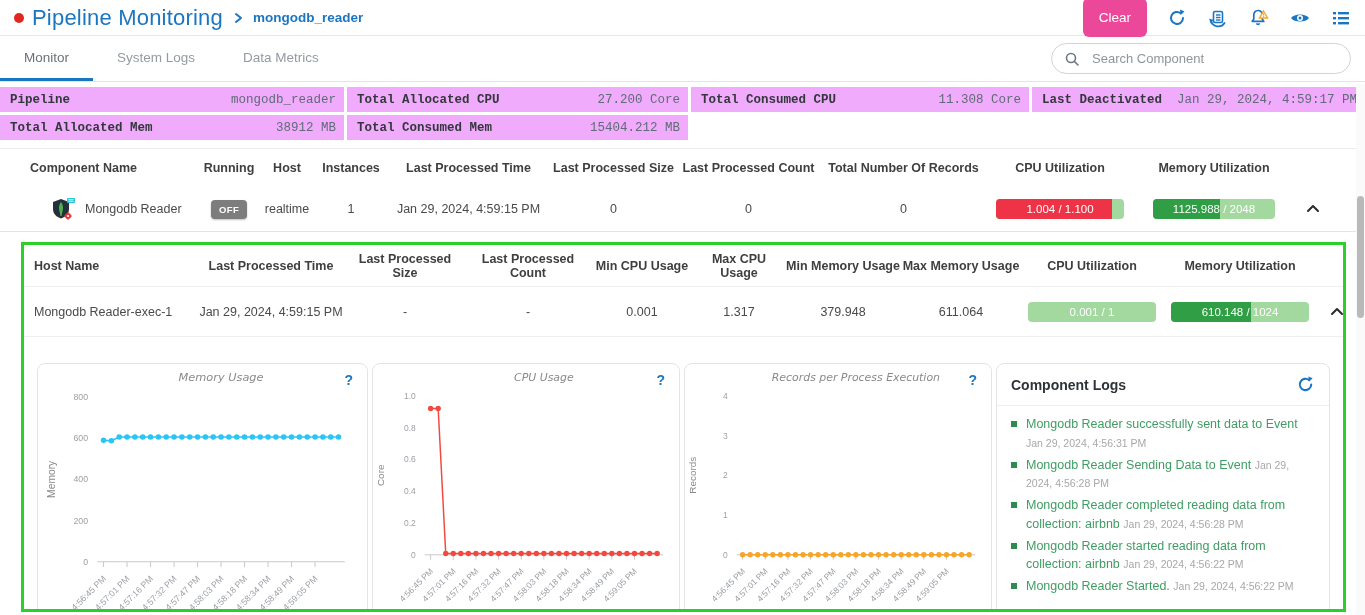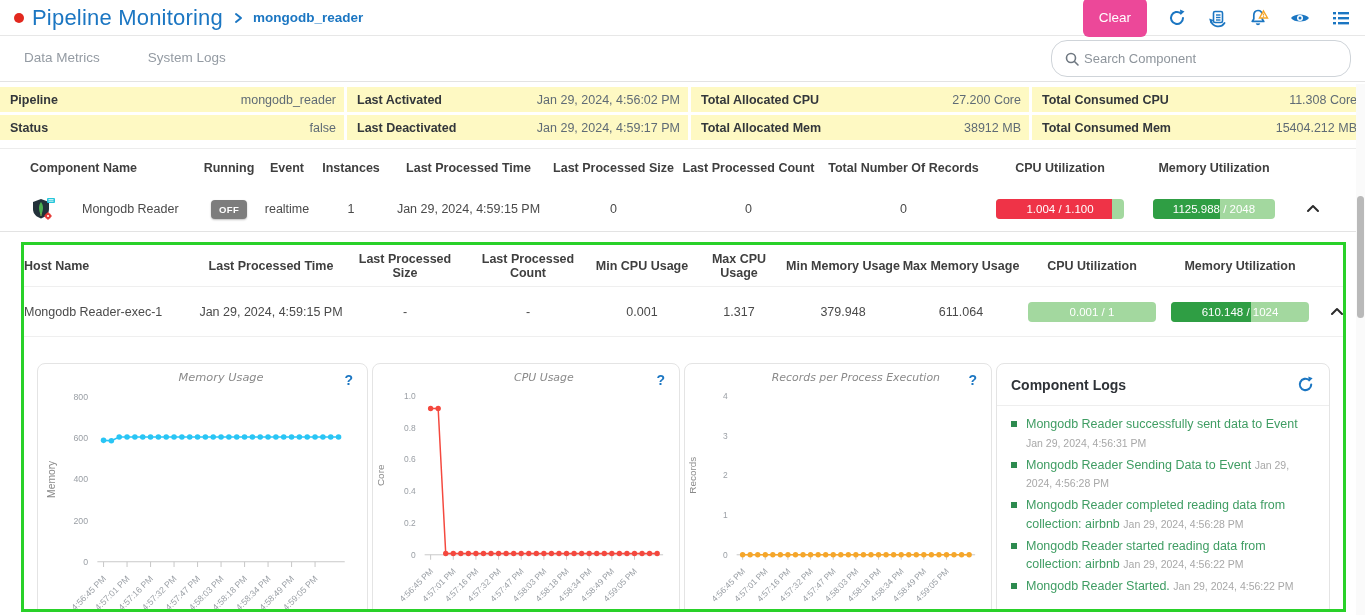--- a/index.html
+++ b/index.html
@@ -16,58 +16,58 @@
   .btn-clear{background:#ec4899;color:#fff;border:none;border-radius:6px;
     font-size:13.5px;padding:12px 16px;cursor:pointer;font-family:inherit;}
   .icon{display:inline-flex;align-items:center;justify-content:center;cursor:pointer;}
   
   .tabbar{height:46px;display:flex;align-items:center;justify-content:space-between;
     border-bottom:1px solid #e3e3e3;padding-right:14px;}
   .tabs{display:flex;height:100%;}
   .tab{padding:0 24px;display:flex;align-items:center;font-size:13.5px;color:#949ba3;
     cursor:pointer;border-bottom:3px solid transparent;}
   .tab.active{color:#6a727a;border-bottom-color:#1b76c2;}
-  .search{display:flex;align-items:center;gap:4px;width:300px;height:37px;
+  .search{display:flex;align-items:center;gap:12px;width:300px;height:31px;
     border:1px solid #cfd4d9;border-radius:16px;padding:0 12px;background:#fff;}
   .search input{border:none;outline:none;flex:1;font-size:13px;color:#444;
     font-family:inherit;background:transparent;}
   .search input::placeholder{color:#8e959c;}
   
   .infogrid{display:grid;grid-template-columns:344px 341px 338px 1fr;
     gap:3px;margin-top:5px;background:#fff;}
-  .icell{background:#fef9c3;height:25px;display:flex;align-items:center;
-    justify-content:space-between;padding:0 8px 0 10px;}
+  .icell{background:#f0abfc;height:25px;display:flex;align-items:center;
+    justify-content:space-between;padding:0 8px 0 10px;font-family:Liberation Mono, monospace;}
   .ilabel{font-size:12.5px;font-weight:700;color:#33373b;}
   .ivalue{font-size:12.5px;color:#5f6b75;}
   
   .comp-table{margin-top:8px;border-top:1px solid #ececec;border-bottom:1px solid #e3e3e3;background:#fff;}
   .crow{display:grid;align-items:center;
     grid-template-columns:200px 58px 58px 70px 165px 125px 145px 165px 148px 160px 1fr;}
   .crow > div{text-align:center;font-size:12.5px;color:#4a4a4a;}
   .crow > div:first-child{text-align:left;padding-left:30px;}
   .chead{height:38px;}
   .chead > div{font-weight:600;color:#3f3f3f;}
   .cdata{height:44px;}
-  .namecell{display:flex;align-items:center;gap:26px;}
+  .namecell{display:flex;align-items:center;gap:9px;margin-left:20px;}
   .off-pill{display:inline-block;background:#7d7d7d;color:#fff;font-size:9.5px;
     font-weight:700;padding:4px 8px;border-radius:4px;letter-spacing:.4px;
     box-shadow:0 1px 2px rgba(0,0,0,.25);cursor:pointer;text-align:center;}
   .badge{position:relative;width:128px;height:20px;border-radius:4px;overflow:hidden;
     display:inline-block;vertical-align:middle;}
   .badge-fill{position:absolute;left:0;top:0;bottom:0;}
   .badge-text{position:absolute;inset:0;display:flex;align-items:center;
     justify-content:center;color:#fff;font-size:11.5px;}
   .caret{display:inline-block;cursor:pointer;padding:4px;}
   
   .greenbox{margin:10px 19px 0 21px;border:3px solid #29d129;height:370px;
     overflow:hidden;background:#fff;}
   .hrow{display:grid;align-items:center;
     grid-template-columns:172px 150px 118px 128px 100px 94px 114px 122px 140px 156px 1fr;}
   .hrow > div{text-align:center;font-size:12.5px;color:#4a4a4a;}
-  .hrow > div:first-child{text-align:left;padding-left:0;}
+  .hrow > div:first-child{text-align:left;padding-left:10px;}
   .hhead{height:42px;border-bottom:1px solid #efefef;}
   .hhead > div{font-weight:600;color:#3f3f3f;}
   .hdata{height:50px;border-bottom:1px solid #efefef;}
   
   .charts{display:flex;gap:4px;padding:26px 13px 0 13px;}
   .chart-card{border:1px solid #e4e4e4;border-radius:8px;background:#fff;
     position:relative;height:300px;overflow:hidden;}
   .chart-card.c1{flex:0 0 331px;}
   .chart-card.c2,.chart-card.c3{flex:0 0 308px;}
   .help{position:absolute;top:8px;right:14px;color:#1b76c2;font-size:14px;
@@ -150,78 +150,73 @@
           <rect x="7" y="9" width="11" height="2.4" fill="#1b76c2"></rect>
           <rect x="2" y="14" width="3" height="2.4" fill="#1b76c2"></rect>
           <rect x="7" y="14" width="11" height="2.4" fill="#1b76c2"></rect>
         </svg>
     </span>
   </div>
 </header>
 
 <div class="tabbar">
   <div class="tabs">
-    <div class="tab">
-        <span>Data Metrics</span>
+    <div class="tab active">
+        <span>Monitor</span>
       </div>
     <div class="tab">
         <span>System Logs</span>
       </div>
+    <div class="tab">
+        <span>Data Metrics</span>
+      </div>
   </div>
   <div class="search">
     <span class="icon">
       <svg width="16" height="16" viewBox="0 0 16 16">
           <circle cx="7" cy="7" r="4.5" fill="none" stroke="#6f7881" stroke-width="1.6"></circle>
           <line x1="10.5" y1="10.5" x2="14" y2="14" stroke="#6f7881" stroke-width="1.6" stroke-linecap="round"></line>
         </svg>
     </span>
     <input type="text" placeholder="Search Component" style="">
   </div>
 </div>
 
 <div class="infogrid">
   <div class="icell">
       <span class="ilabel">Pipeline</span>
       <span class="ivalue">mongodb_reader</span>
     </div>
   <div class="icell">
-      <span class="ilabel">Last Activated</span>
-      <span class="ivalue">Jan 29, 2024, 4:56:02 PM</span>
-    </div>
-  <div class="icell">
       <span class="ilabel">Total Allocated CPU</span>
       <span class="ivalue">27.200 Core</span>
     </div>
   <div class="icell">
       <span class="ilabel">Total Consumed CPU</span>
       <span class="ivalue">11.308 Core</span>
-    </div>
-  <div class="icell">
-      <span class="ilabel">Status</span>
-      <span class="ivalue">false</span>
     </div>
   <div class="icell">
       <span class="ilabel">Last Deactivated</span>
       <span class="ivalue">Jan 29, 2024, 4:59:17 PM</span>
     </div>
   <div class="icell">
       <span class="ilabel">Total Allocated Mem</span>
       <span class="ivalue">38912 MB</span>
     </div>
   <div class="icell">
       <span class="ilabel">Total Consumed Mem</span>
       <span class="ivalue">15404.212 MB</span>
     </div>
 </div>
 
 <div class="comp-table">
   <div class="crow chead">
     <div>Component Name</div>
     <div>Running</div>
-    <div>Event</div>
+    <div>Host</div>
     <div>Instances</div>
     <div>Last Processed Time</div>
     <div>Last Processed Size</div>
     <div>Last Processed Count</div>
     <div>Total Number Of Records</div>
     <div>CPU Utilization</div>
     <div>Memory Utilization</div>
     <div></div>
   </div>
   <div class="crow cdata">

